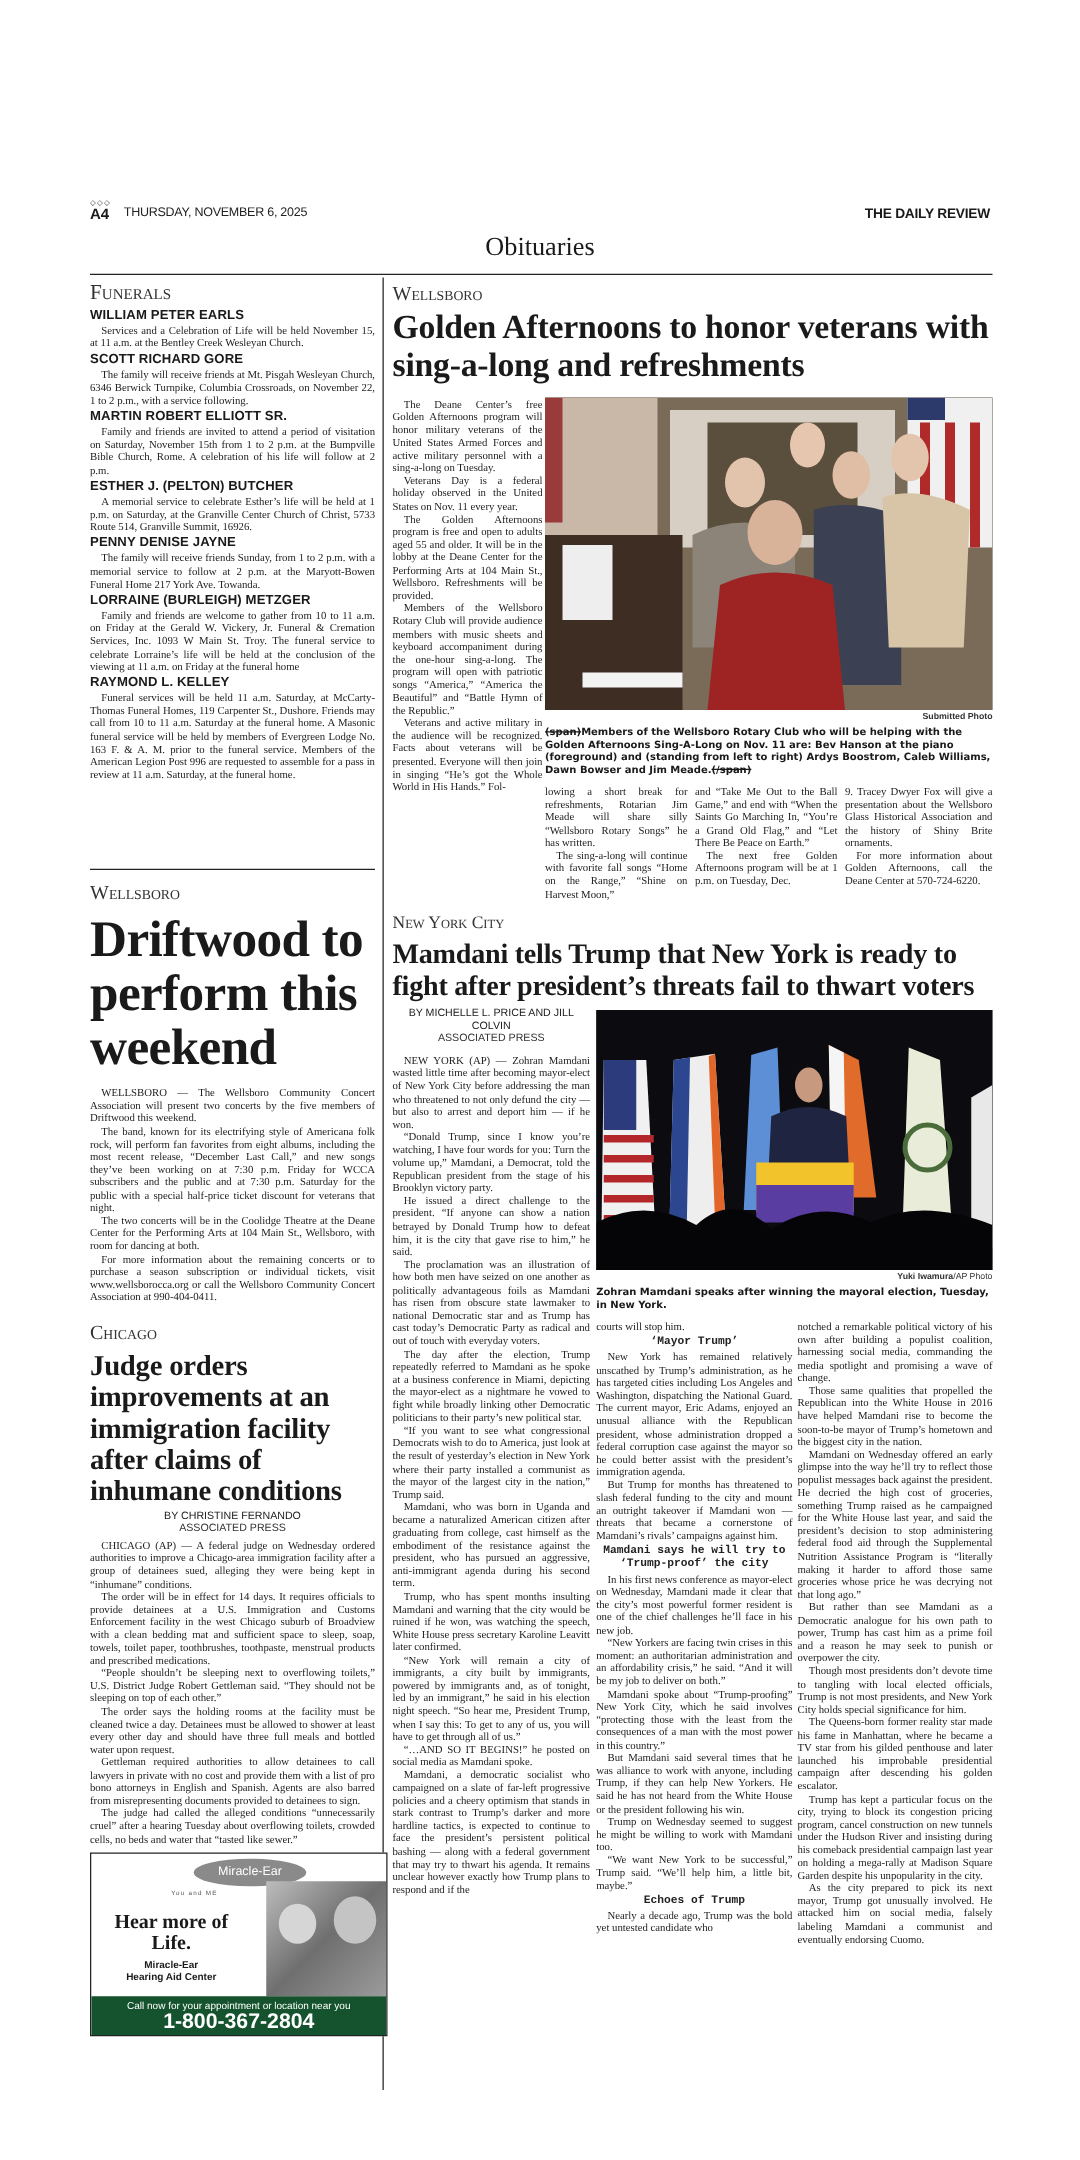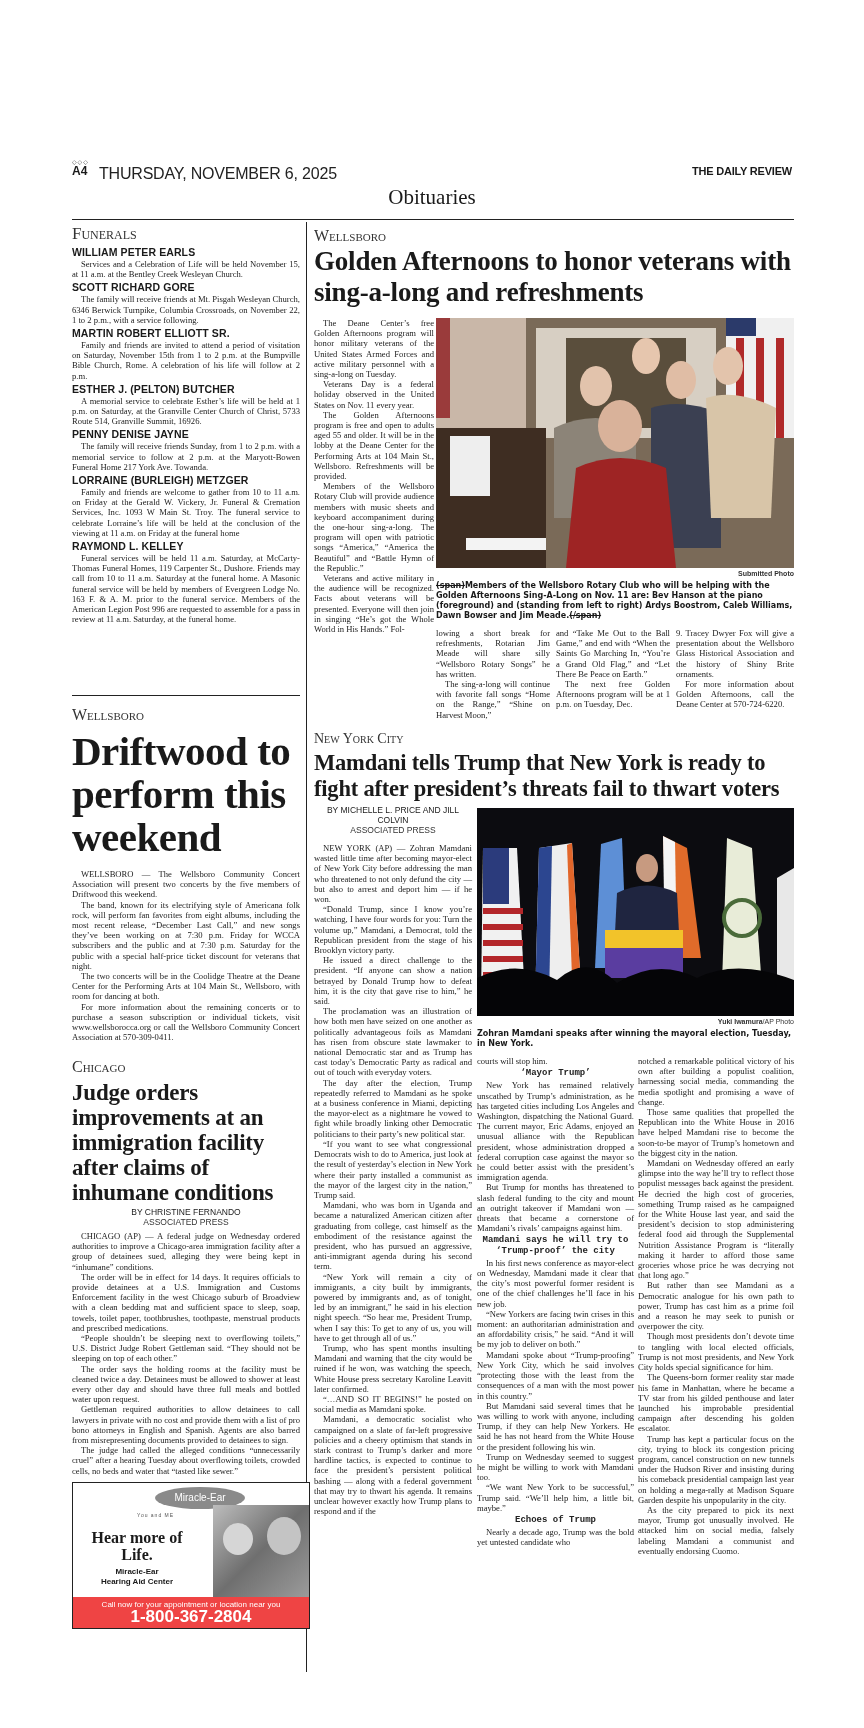--- a/index.html
+++ b/index.html
@@ -2,21 +2,21 @@
 <html><head>
 <meta charset="utf-8">
 <style>
   html, body { margin: 0; padding: 0; background: #ffffff; }
   body { width: 864px; height: 1728px; position: relative; overflow: hidden; color: #1a1a1a; }
   .abs { position: absolute; }
 
   
   .page-num { left: 72px; top: 164px; font-family: "Liberation Sans", sans-serif; font-weight: bold; font-size: 12px; }
   .page-dots { left: 72px; top: 158px; font-size: 6px; letter-spacing: 1px; font-family: "Liberation Sans", sans-serif; color:#333; }
-  .page-date { left: 99px; top: 165px; font-family: "Liberation Sans", sans-serif; font-size: 16px; letter-spacing: -0.2px; color:#222; }
+  .page-date { left: 99px; top: 165px; font-family: "Liberation Sans", sans-serif; font-size: 10px; letter-spacing: -0.2px; color:#222; }
   .paper-name { right: 72px; top: 165px; font-family: "Liberation Sans", sans-serif; font-weight: bold; font-size: 11px; letter-spacing: -0.2px; }
   .section-title { left: 0; width: 864px; top: 185px; text-align: center; font-family: "Liberation Serif", serif; font-size: 21px; }
   .rule-top { left: 72px; width: 722px; top: 219px; height: 1px; background: #222; }
   .vrule { left: 306px; top: 222px; width: 1px; height: 1450px; background: #222; }
 
   
   .body-text { font-family: "Liberation Serif", serif; font-size: 8.6px; line-height: 10.2px; text-align: justify; color: #222; }
   .body-text p { margin: 0; text-indent: 9px; }
   .kicker { font-family: "Liberation Serif", serif; font-variant: small-caps; font-size: 16px; color: #333; }
   .obit-name { font-family: "Liberation Sans", sans-serif; font-weight: bold; font-size: 10.5px; margin: 2px 0 1px; letter-spacing: 0.1px; }
@@ -42,21 +42,21 @@
 
   
   .ad { left: 72px; top: 1482px; width: 236px; height: 145px; background: #fff; border: 1px solid #222; overflow: hidden; }
   .ad-logo { left: 82px; top: 4px; width: 90px; height: 22px; border-radius: 50%; background: #8a8a8a; color: #fff; font-family: "Liberation Sans", sans-serif; font-size: 10px; text-align: center; line-height: 22px; }
   .ad-tag { left: 64px; top: 29px; font-family: "Liberation Sans", sans-serif; font-size: 5px; color:#555; letter-spacing: 1px; }
   .ad-head { left: 8px; top: 46px; width: 112px; text-align: center; font-family: "Liberation Serif", serif; font-weight: bold; font-size: 16px; line-height: 17px; }
   .ad-center { left: 8px; top: 84px; width: 112px; text-align: center; font-family: "Liberation Sans", sans-serif; font-weight: bold; font-size: 8px; line-height: 10px; }
   .ad-photo { left: 140px; top: 22px; width: 96px; height: 92px; background: linear-gradient(135deg,#bdbdbd,#6f6f6f 50%,#9b9b9b); }
   .ad-photo .face1 { position:absolute; left: 10px; top: 18px; width: 30px; height: 32px; border-radius: 50%; background:#d6d6d6; }
   .ad-photo .face2 { position:absolute; left: 54px; top: 12px; width: 34px; height: 38px; border-radius: 50%; background:#c4c4c4; }
-  .ad-bar { left: 0; top: 114px; width: 236px; height: 31px; background: #ef4444; color: #fff; text-align: center; }
+  .ad-bar { left: 0; top: 114px; width: 236px; height: 31px; background: #14532d; color: #fff; text-align: center; }
   .ad-bar .l1 { font-family: "Liberation Sans", sans-serif; font-size: 8px; padding-top: 3px; }
   .ad-bar .l2 { font-family: "Liberation Sans", sans-serif; font-weight: bold; font-size: 17px; line-height: 16px; }
 
   
   .golden-kicker { left: 314px; top: 227px; }
   .golden-head { left: 314px; top: 246px; width: 490px; font-family: "Liberation Serif", serif; font-weight: bold; font-size: 27px; line-height: 31px; letter-spacing: -0.2px; }
   .golden-col1 { left: 314px; top: 318px; width: 120px; }
   .golden-photo { left: 436px; top: 318px; width: 358px; height: 250px; overflow: hidden; background: #5b4a3a; }
   .golden-credit { left: 436px; top: 570px; width: 358px; }
   .golden-caption { left: 436px; top: 581px; width: 358px; }
@@ -134,21 +134,21 @@
 </div>
 <div class="abs hr-small"></div>
 
 <div class="abs drift">
   <div class="kicker">Wellsboro</div>
   <div class="headline">Driftwood to perform this weekend</div>
   <div class="body-text">
     <p>WELLSBORO — The Wellsboro Community Concert Association will present two concerts by the five members of Driftwood this weekend.</p>
     <p>The band, known for its electrifying style of Americana folk rock, will perform fan favorites from eight albums, including the most recent release, “December Last Call,” and new songs they’ve been working on at 7:30 p.m. Friday for WCCA subscribers and the public and at 7:30 p.m. Saturday for the public with a special half-price ticket discount for veterans that night.</p>
     <p>The two concerts will be in the Coolidge Theatre at the Deane Center for the Performing Arts at 104 Main St., Wellsboro, with room for dancing at both.</p>
-    <p>For more information about the remaining concerts or to purchase a season subscription or individual tickets, visit www.wellsborocca.org or call the Wellsboro Community Concert Association at 570-309-0411.</p>
+    <p>For more information about the remaining concerts or to purchase a season subscription or individual tickets, visit www.wellsborocca.org or call the Wellsboro Community Concert Association at 990-404-0411.</p>
   </div>
 </div>
 
 <div class="abs chicago">
   <div class="kicker">Chicago</div>
   <div class="headline">Judge orders improvements at an immigration facility after claims of inhumane conditions</div>
   <div class="byline">BY CHRISTINE FERNANDO</div>
   <div class="byline-org" style="margin-bottom:4px;">ASSOCIATED PRESS</div>
   <div class="body-text">
     <p>CHICAGO (AP) — A federal judge on Wednesday ordered authorities to improve a Chicago-area immigration facility after a group of detainees sued, alleging they were being kept in “inhumane” conditions.</p>
@@ -237,22 +237,22 @@
   <div class="byline-org">ASSOCIATED PRESS</div>
 </div>
 <div class="abs body-text nyc-col1">
   <p>NEW YORK (AP) — Zohran Mamdani wasted little time after becoming mayor-elect of New York City before addressing the man who threatened to not only defund the city — but also to arrest and deport him — if he won.</p>
   <p>“Donald Trump, since I know you’re watching, I have four words for you: Turn the volume up,” Mamdani, a Democrat, told the Republican president from the stage of his Brooklyn victory party.</p>
   <p>He issued a direct challenge to the president. “If anyone can show a nation betrayed by Donald Trump how to defeat him, it is the city that gave rise to him,” he said.</p>
   <p>The proclamation was an illustration of how both men have seized on one another as politically advantageous foils as Mamdani has risen from obscure state lawmaker to national Democratic star and as Trump has cast today’s Democratic Party as radical and out of touch with everyday voters.</p>
   <p>The day after the election, Trump repeatedly referred to Mamdani as he spoke at a business conference in Miami, depicting the mayor-elect as a nightmare he vowed to fight while broadly linking other Democratic politicians to their party’s new political star.</p>
   <p>“If you want to see what congressional Democrats wish to do to America, just look at the result of yesterday’s election in New York where their party installed a communist as the mayor of the largest city in the nation,” Trump said.</p>
   <p>Mamdani, who was born in Uganda and became a naturalized American citizen after graduating from college, cast himself as the embodiment of the resistance against the president, who has pursued an aggressive, anti-immigrant agenda during his second term.</p>
+  <p>Trump, who has spent months insulting Mamdani and warning that the city would be ruined if he won, was watching the speech, White House press secretary Karoline Leavitt later confirmed.</p>
   <p>“New York will remain a city of immigrants, a city built by immigrants, powered by immigrants and, as of tonight, led by an immigrant,” he said in his election night speech. “So hear me, President Trump, when I say this: To get to any of us, you will have to get through all of us.”</p>
-  <p>Trump, who has spent months insulting Mamdani and warning that the city would be ruined if he won, was watching the speech, White House press secretary Karoline Leavitt later confirmed.</p>
   <p>“…AND SO IT BEGINS!” he posted on social media as Mamdani spoke.</p>
   <p>Mamdani, a democratic socialist who campaigned on a slate of far-left progressive policies and a cheery optimism that stands in stark contrast to Trump’s darker and more hardline tactics, is expected to continue to face the president’s persistent political bashing — along with a federal government that may try to thwart his agenda. It remains unclear however exactly how Trump plans to respond and if the</p>
 </div>
 <div class="abs nyc-photo">
   <svg width="317" height="208" viewBox="0 0 317 208">
     <rect width="317" height="208" fill="#0c0c10"></rect>
 
     <path d="M6 40 L40 40 L48 190 L4 190 Z" fill="#f1f1f1"></path>
     <g fill="#b3262a">
         <rect x="6" y="100" width="40" height="6"></rect>
@@ -287,21 +287,21 @@
 
 <div class="abs body-text nyc-col2">
   <p style="text-indent:0">courts will stop him.</p>
   <div class="subhead">‘Mayor Trump’</div>
   <p>New York has remained relatively unscathed by Trump’s administration, as he has targeted cities including Los Angeles and Washington, dispatching the National Guard. The current mayor, Eric Adams, enjoyed an unusual alliance with the Republican president, whose administration dropped a federal corruption case against the mayor so he could better assist with the president’s immigration agenda.</p>
   <p>But Trump for months has threatened to slash federal funding to the city and mount an outright takeover if Mamdani won — threats that became a cornerstone of Mamdani’s rivals’ campaigns against him.</p>
   <div class="subhead">Mamdani says he will try to ‘Trump-proof’ the city</div>
   <p>In his first news conference as mayor-elect on Wednesday, Mamdani made it clear that the city’s most powerful former resident is one of the chief challenges he’ll face in his new job.</p>
   <p>“New Yorkers are facing twin crises in this moment: an authoritarian administration and an affordability crisis,” he said. “And it will be my job to deliver on both.”</p>
   <p>Mamdani spoke about “Trump-proofing” New York City, which he said involves “protecting those with the least from the consequences of a man with the most power in this country.”</p>
-  <p>But Mamdani said several times that he was willing to work with anyone, including Trump, if they can help New Yorkers. He said he has not heard from the White House or the president following his win.</p>
+  <p>But Mamdani said several times that he was alliance to work with anyone, including Trump, if they can help New Yorkers. He said he has not heard from the White House or the president following his win.</p>
   <p>Trump on Wednesday seemed to suggest he might be willing to work with Mamdani too.</p>
   <p>“We want New York to be successful,” Trump said. “We’ll help him, a little bit, maybe.”</p>
   <div class="subhead">Echoes of Trump</div>
   <p>Nearly a decade ago, Trump was the bold yet untested candidate who</p>
 </div>
 <div class="abs body-text nyc-col3">
   <p style="text-indent:0">notched a remarkable political victory of his own after building a populist coalition, harnessing social media, commanding the media spotlight and promising a wave of change.</p>
   <p>Those same qualities that propelled the Republican into the White House in 2016 have helped Mamdani rise to become the soon-to-be mayor of Trump’s hometown and the biggest city in the nation.</p>
   <p>Mamdani on Wednesday offered an early glimpse into the way he’ll try to reflect those populist messages back against the president. He decried the high cost of groceries, something Trump raised as he campaigned for the White House last year, and said the president’s decision to stop administering federal food aid through the Supplemental Nutrition Assistance Program is “literally making it harder to afford those same groceries whose price he was decrying not that long ago.”</p>
   <p>But rather than see Mamdani as a Democratic analogue for his own path to power, Trump has cast him as a prime foil and a reason he may seek to punish or overpower the city.</p>

